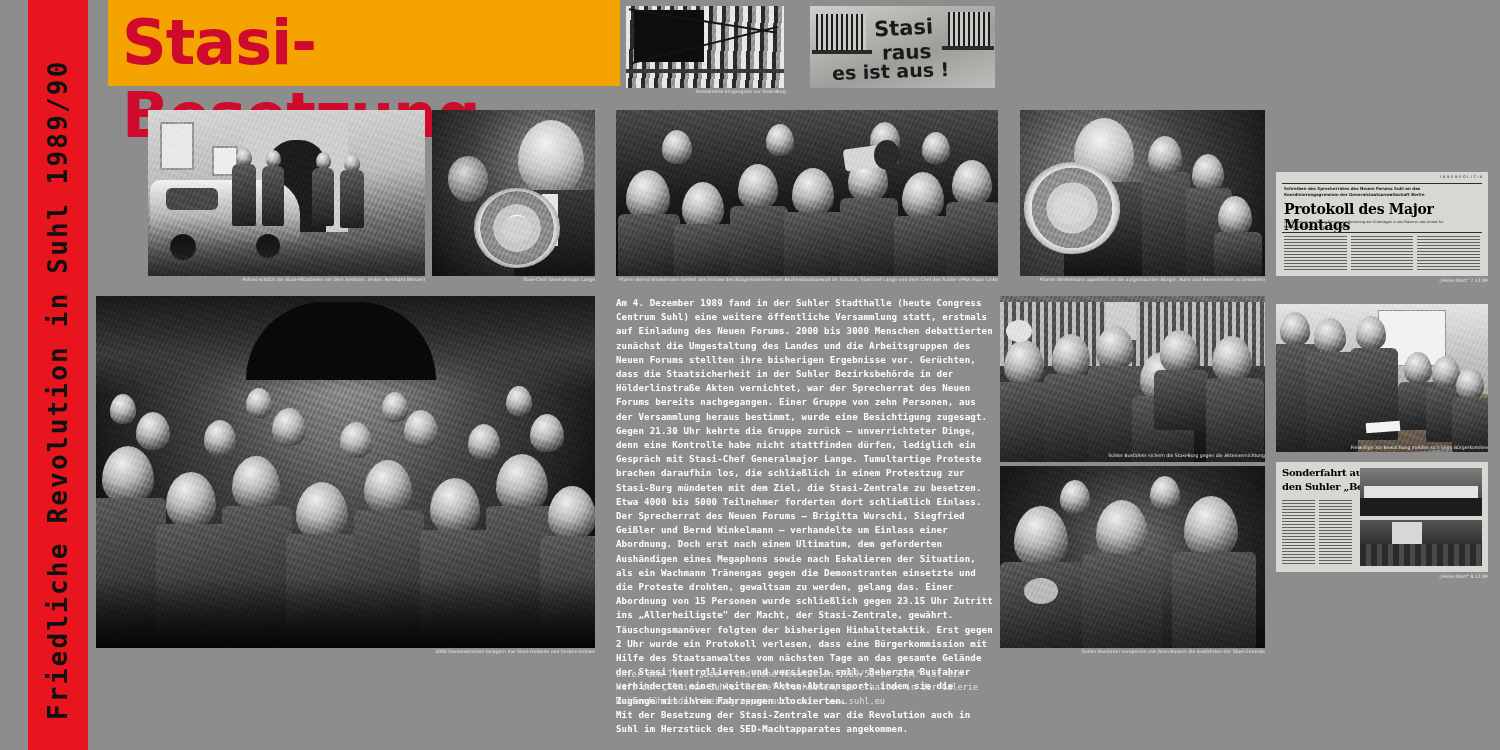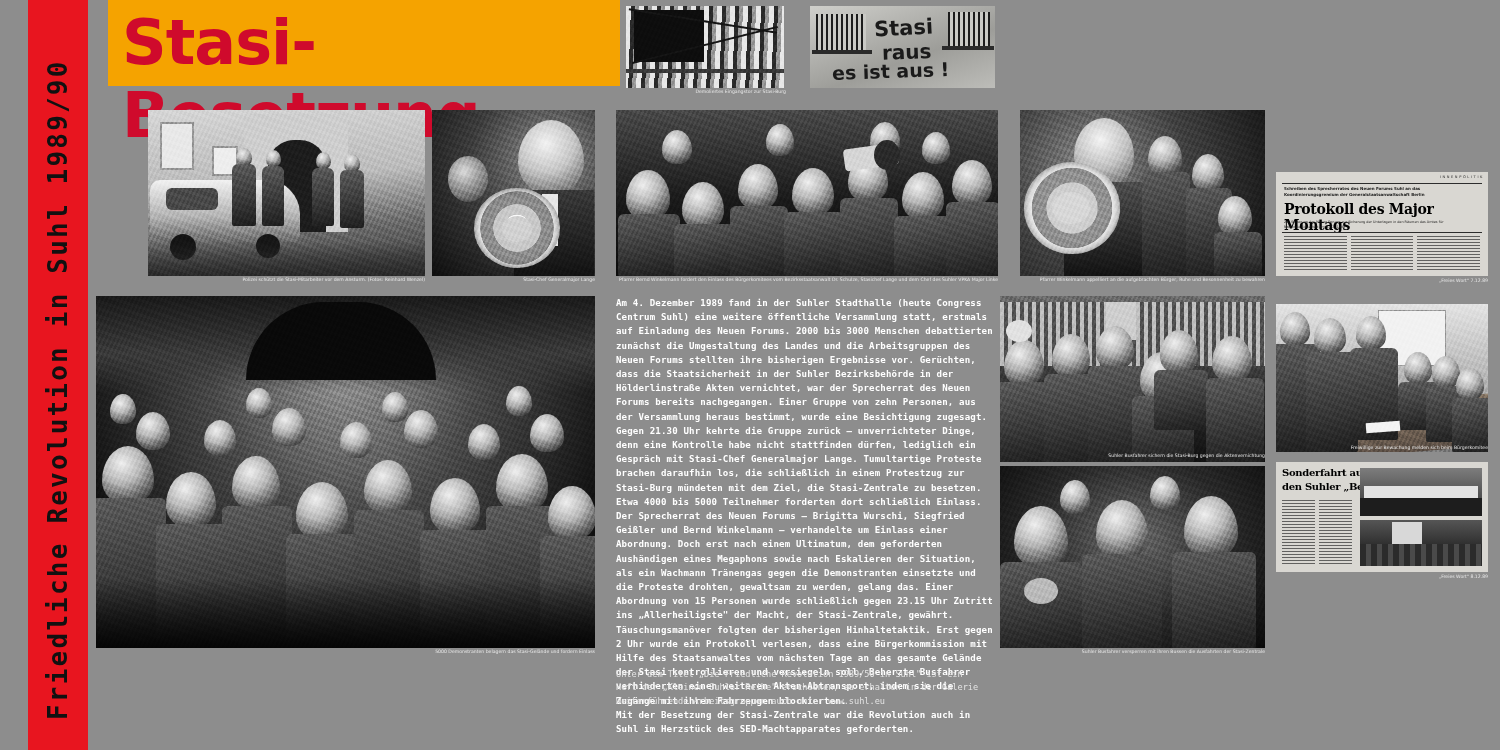--- a/index.html
+++ b/index.html
@@ -245,21 +245,21 @@
       <i style="left:410px;top:90px;width:26px;height:30px;"></i>
     </div>
     <div style="position:absolute;left:0;bottom:0;width:499px;height:70px;background:linear-gradient(180deg,rgba(0,0,0,0),#050505);"></div>
     <div class="grain"></div>
   </div>
   <div class="cap-out" style="left:96px;top:648px;width:499px;">5000 Demonstranten belagern das Stasi-Gelände und fordern Einlass</div>
 
   <div class="body-col">
     <p>Am 4. Dezember 1989 fand in der Suhler Stadthalle (heute Congress Centrum Suhl) eine weitere öffentliche Versammlung statt, erstmals auf Einladung des Neuen Forums. 2000 bis 3000 Menschen debattierten zunächst die Umgestaltung des Landes und die Arbeitsgruppen des Neuen Forums stellten ihre bisherigen Ergebnisse vor. Gerüchten, dass die Staatsicherheit in der Suhler Bezirksbehörde in der Hölderlinstraße Akten vernichtet, war der Sprecherrat des Neuen Forums bereits nachgegangen. Einer Gruppe von zehn Personen, aus der Versammlung heraus bestimmt, wurde eine Besichtigung zugesagt. Gegen 21.30 Uhr kehrte die Gruppe zurück – unverrichteter Dinge, denn eine Kontrolle habe nicht stattfinden dürfen, lediglich ein Gespräch mit Stasi-Chef Generalmajor Lange. Tumultartige Proteste brachen daraufhin los, die schließlich in einem Protestzug zur Stasi-Burg mündeten mit dem Ziel, die Stasi-Zentrale zu besetzen.</p>
     <p>Etwa 4000 bis 5000 Teilnehmer forderten dort schließlich Einlass. Der Sprecherrat des Neuen Forums – Brigitta Wurschi, Siegfried Geißler und Bernd Winkelmann – verhandelte um Einlass einer Abordnung. Doch erst nach einem Ultimatum, dem geforderten Aushändigen eines Megaphons sowie nach Eskalieren der Situation, als ein Wachmann Tränengas gegen die Demonstranten einsetzte und die Proteste drohten, gewaltsam zu werden, gelang das. Einer Abordnung von 15 Personen wurde schließlich gegen 23.15 Uhr Zutritt ins „Allerheiligste" der Macht, der Stasi-Zentrale, gewährt. Täuschungsmanöver folgten der bisherigen Hinhaltetaktik. Erst gegen 2 Uhr wurde ein Protokoll verlesen, dass eine Bürgerkommission mit Hilfe des Staatsanwaltes vom nächsten Tage an das gesamte Gelände der Stasi kontrollieren und versiegeln soll. Beherzte Busfahrer verhinderten einen weiteren Akten-Abtransport, indem sie die Zugänge mit ihren Fahrzeugen blockierten.</p>
-    <p>Mit der Besetzung der Stasi-Zentrale war die Revolution auch in Suhl im Herzstück des SED-Machtapparates geforderten.</p>
+    <p>Mit der Besetzung der Stasi-Zentrale war die Revolution auch in Suhl im Herzstück des SED-Machtapparates angekommen.</p>
   </div>
 
   <div class="footer-col">
     <p>Unter dem Titel „Die Friedliche Revolution 1989/50 in Suhl" ist ein</p>
     <p>Heft der „Kleinen Suhler Reihe" erschienen, zu erhalten in der Galerie</p>
     <p>Weiterführende Arbeitsgruppen auch unter www.suhl.eu</p>
   </div>
 
   <div class="ph" style="left:1000px;top:296px;width:265px;height:166px;background:#1a1a1a;">
     <div style="position:absolute;inset:0;background:linear-gradient(180deg,#6d6d6d,#2e2e2e 58%,#111);"></div>

